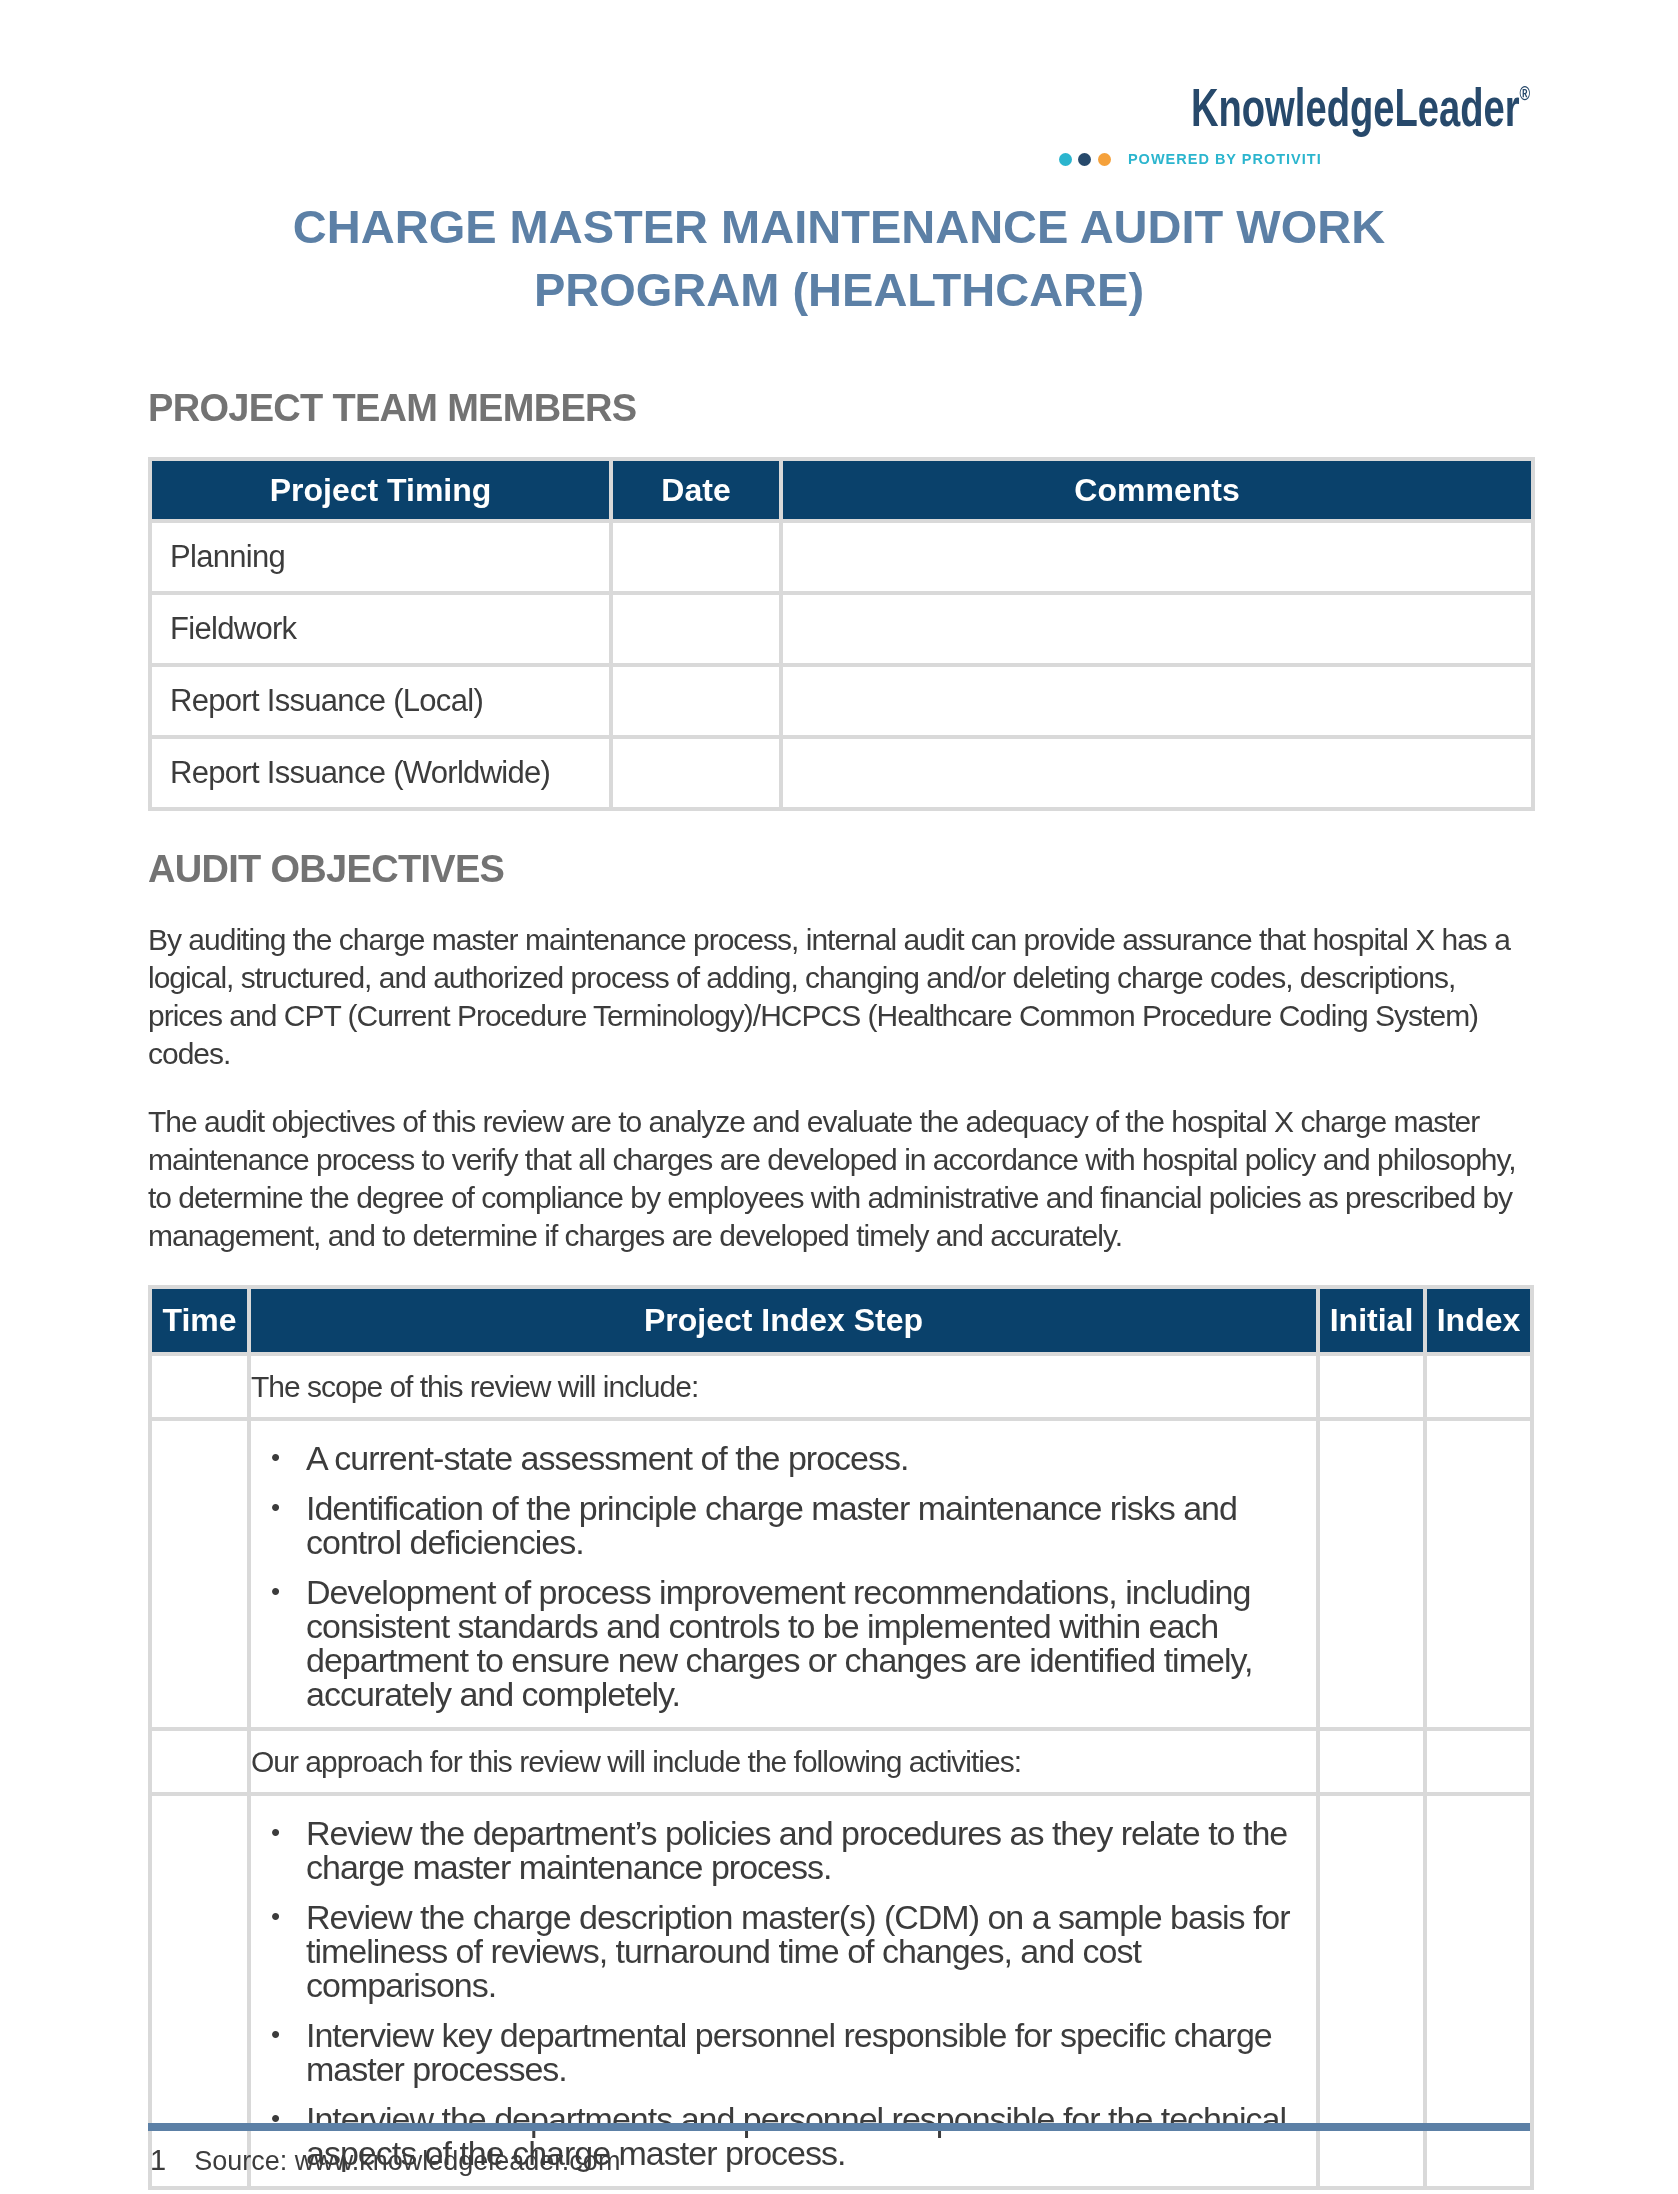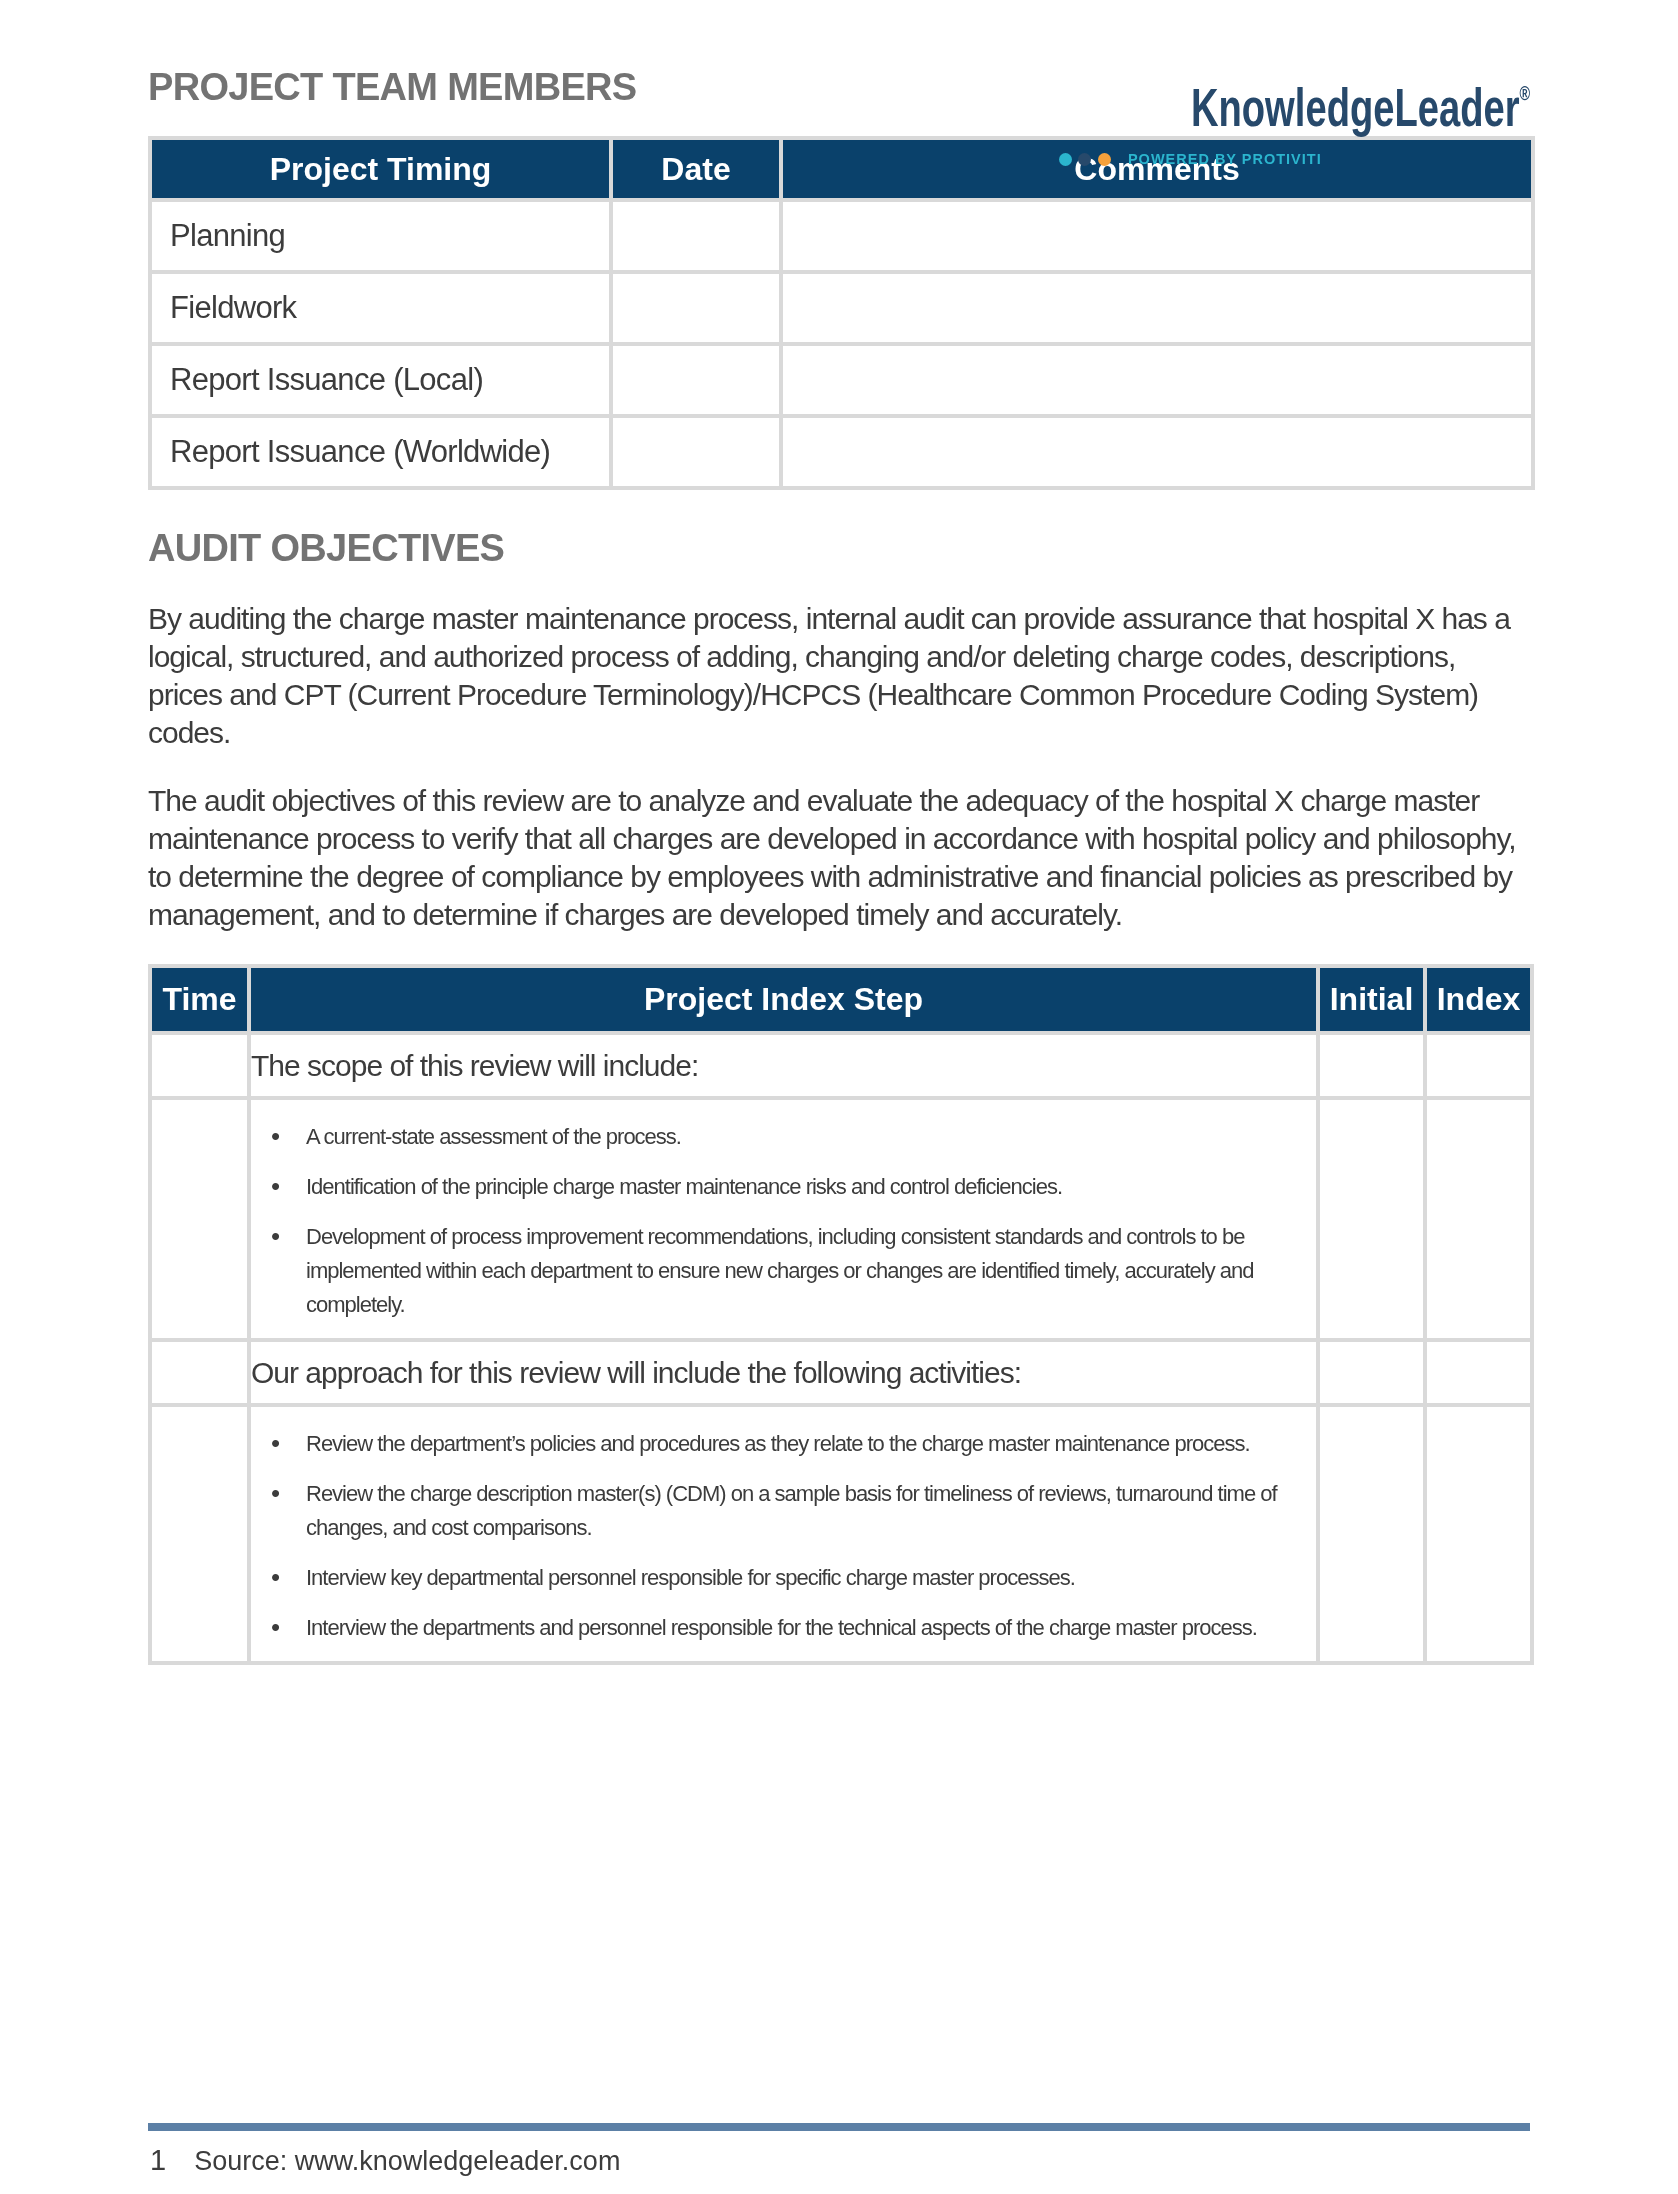--- a/index.html
+++ b/index.html
@@ -82,21 +82,21 @@
   }
   .t2 .intro-row td{height:61px;padding:0;vertical-align:middle;}
   .t2 .intro-text{font-size:30px;letter-spacing:-1px;padding-left:14.5px;}
   .t2 .bullets-cell{
     vertical-align:top;
     padding:20px 16px 16px 0;
   }
   .bullet-item{
     position:relative;
     padding-left:55px;
-    font-size:22px;line-height:34px;letter-spacing:-1px;color:#3C3C3C;
+    font-size:34px;line-height:34px;letter-spacing:-1px;color:#3C3C3C;
   }
   .bullet-item::before{
     content:"\2022";
     position:absolute;left:20px;top:-1.3px;
     font-size:26px;color:#3C3C3C;
   }
   .bullet-item + .bullet-item{margin-top:16px;}
 
   
   .footer-rule{
@@ -122,20 +122,21 @@
         <span class="dot dot-cyan"></span>
         <span class="dot dot-navy"></span>
         <span class="dot dot-orange"></span>
       </div>
       <span class="tagline">POWERED BY PROTIVITI</span>
     </div>
   </div>
 
   <div class="content">
 
+    <div class="title">CHARGE MASTER MAINTENANCE AUDIT WORK PROGRAM (HEALTHCARE)</div>
 
     <div class="section-heading heading-team">PROJECT TEAM MEMBERS</div>
 
     <table class="t1">
       <colgroup>
           <col style="width:461px">
           <col style="width:170px">
           <col style="width:752px">
         </colgroup>
       <thead>

